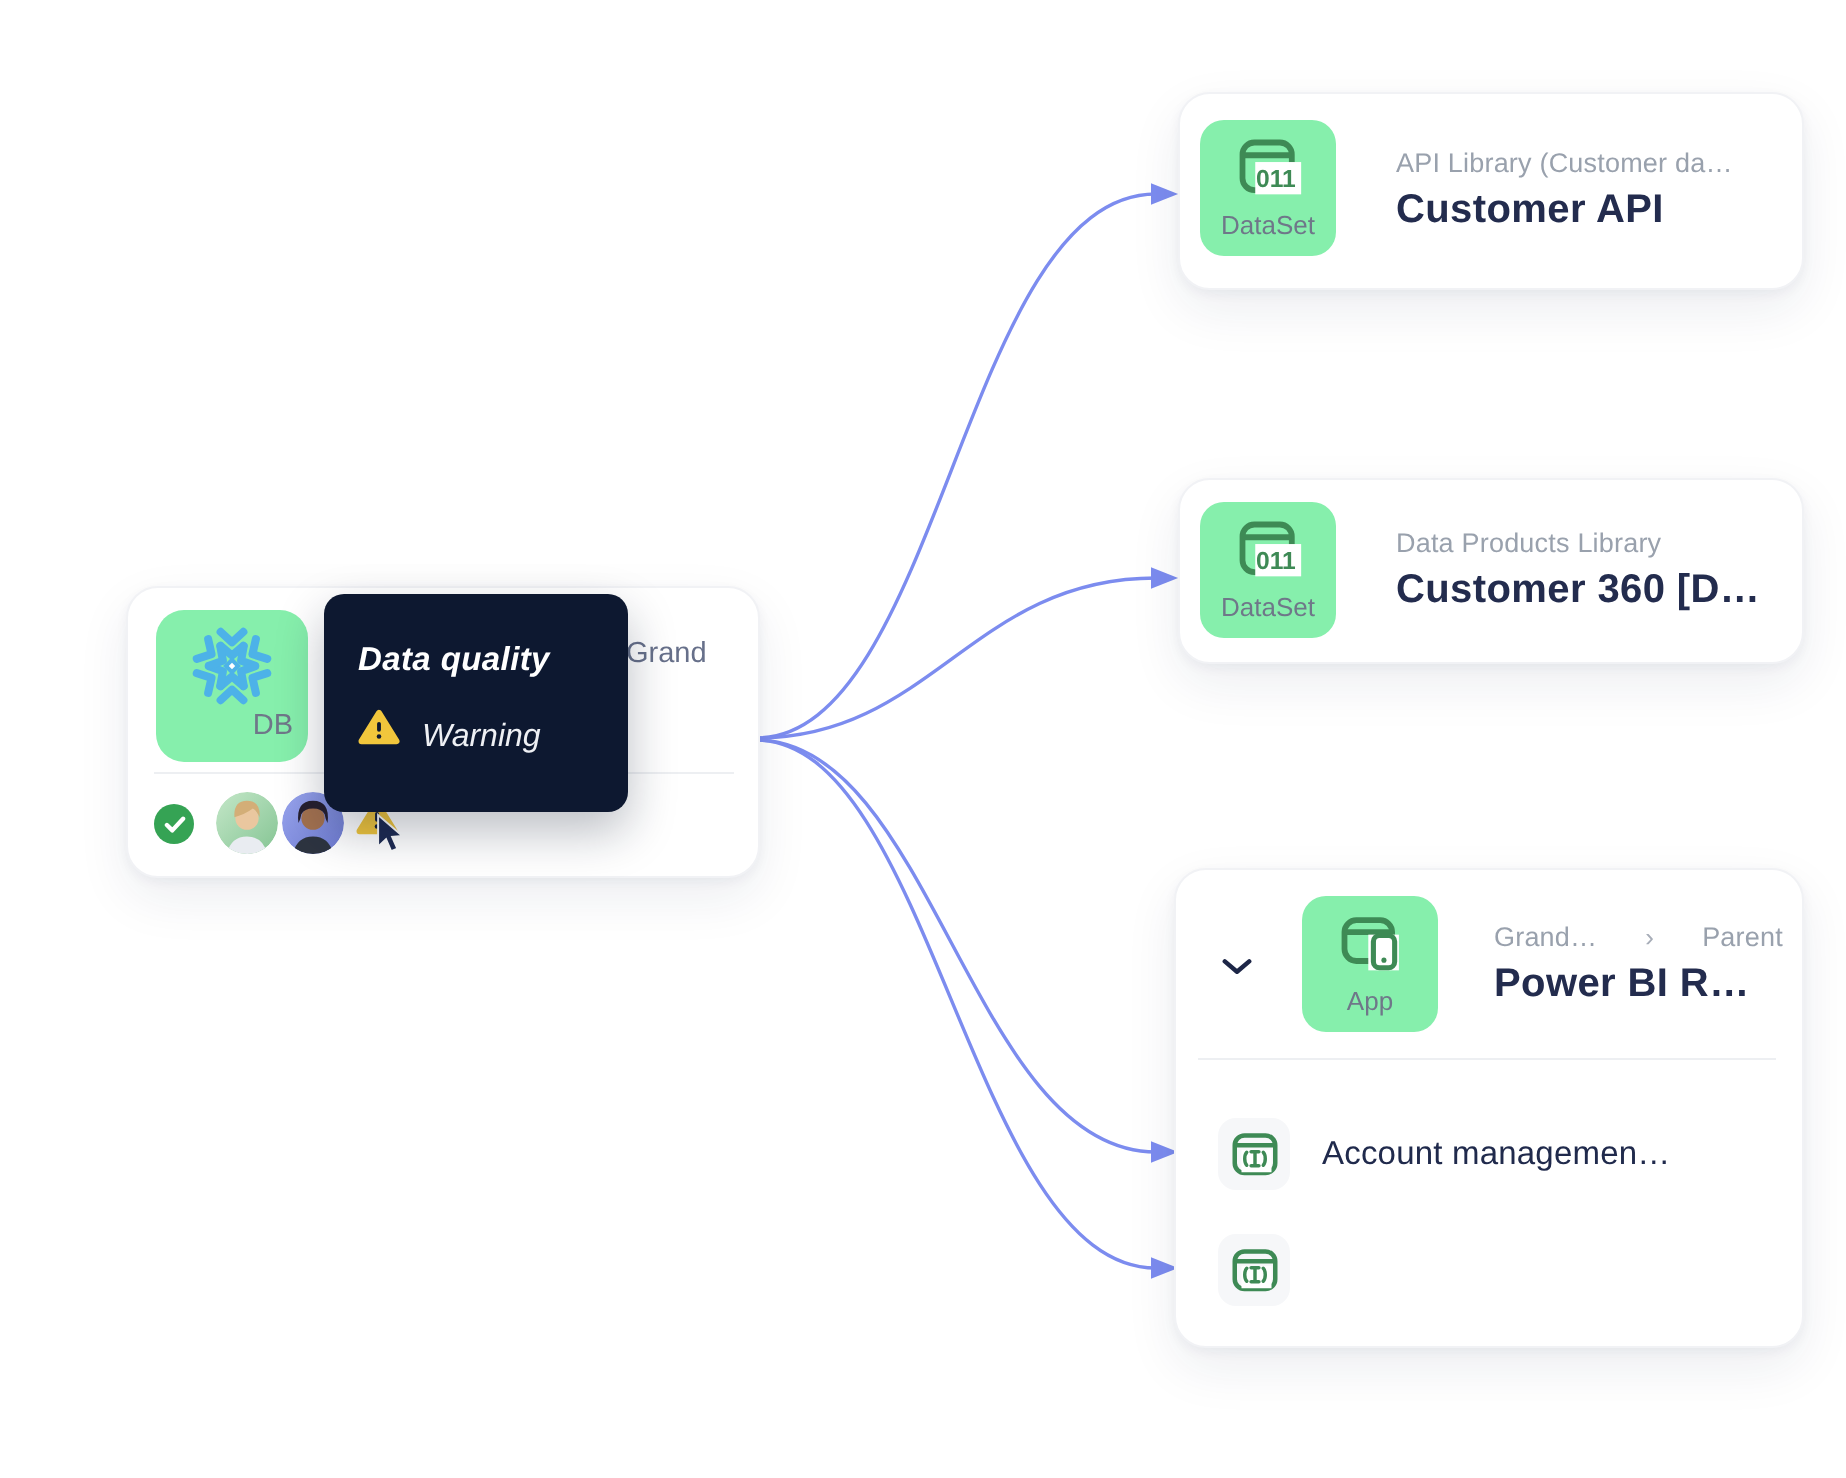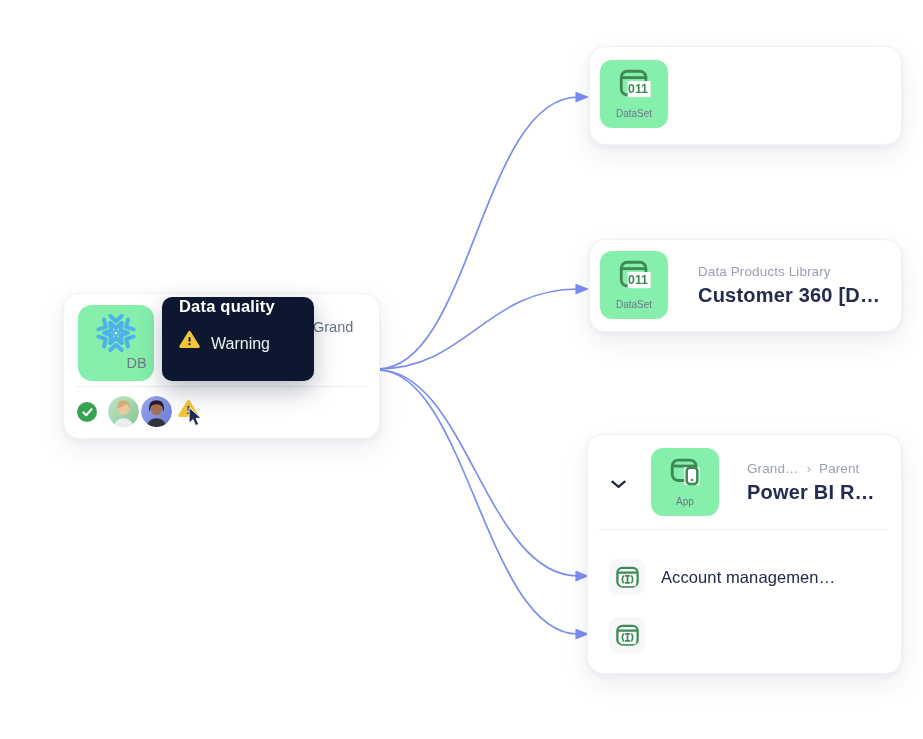--- a/index.html
+++ b/index.html
@@ -6,58 +6,58 @@
   body{width:923px;height:739px;font-family:"Liberation Sans","DejaVu Sans",sans-serif;}
   .canvas{position:relative;width:923px;height:739px;background:#ffffff;overflow:hidden;}
   .edges{position:absolute;left:0;top:0;z-index:1;}
 
   .card{position:absolute;background:#fff;border:1px solid #f1f2f5;border-radius:16px;
         box-shadow:0 10px 26px rgba(28,39,76,.08),0 2px 6px rgba(28,39,76,.05);z-index:10;}
 
   .icon-box{background:#86efac;border-radius:14px;display:flex;flex-direction:column;
             align-items:center;justify-content:flex-end;position:absolute;}
   .icon-box svg{position:absolute;top:7px;left:50%;transform:translateX(-50%);}
-  .icon-label{color:#6f7789;font-size:10px;line-height:1;padding-bottom:9px;}
+  .icon-label{color:#6f7789;font-size:13px;line-height:1;padding-bottom:9px;}
 
   
   .node-db{left:63px;top:293px;width:315px;height:144px;}
   .db-iconbox{left:14px;top:11px;width:76px;height:76px;}
   .db-iconbox .icon-label{font-size:14.5px;padding-bottom:11px;margin-left:41px;}
   .db-subtitle{position:absolute;left:249px;top:25px;font-size:14.5px;color:#67708a;}
   .h-divider{position:absolute;left:13px;height:1px;background:#edeff2;}
   .node-db .h-divider{top:92px;width:290px;}
   .check-badge{position:absolute;left:13px;top:108px;width:20px;height:20px;border-radius:50%;
                background:#35a354;display:flex;align-items:center;justify-content:center;}
   .avatar{position:absolute;top:102px;width:31px;height:31px;border-radius:50%;overflow:hidden;display:block;}
   .warn-badge{position:absolute;left:114px;top:105px;width:21px;height:19px;}
   .cursor{position:absolute;left:121px;top:112px;z-index:35;}
 
   
-  .tooltip{position:absolute;left:162px;top:297px;width:152px;height:84px;background:#0d1830;
-           border-radius:10px;z-index:30;box-sizing:border-box;padding:0 17px;
-           box-shadow:0 10px 24px rgba(13,24,48,.28);}
+  .tooltip{position:absolute;left:162px;top:297px;width:152px;height:109px;background:#0d1830;
+           border-radius:10px;z-index:30;box-sizing:border-box;padding:24px 17px;
+           box-shadow:0 10px 24px rgba(13,24,48,.28);font-style:italic;}
   .tooltip-title{color:#ffffff;font-weight:700;font-size:16.5px;letter-spacing:.2px;}
   .tooltip-row{display:flex;align-items:flex-end;gap:11px;margin-top:14px;}
   .tooltip-status{color:#eef0f4;font-size:16px;}
 
   
   .node-right{width:311px;height:97px;}
   .node-right .icon-box{left:10px;top:13px;width:68px;height:68px;border-radius:12px;}
   .text-col{position:absolute;left:108px;top:0;height:100%;display:flex;flex-direction:column;
             justify-content:center;gap:5px;white-space:nowrap;}
   .subtitle{font-size:13.5px;color:#99a1ad;letter-spacing:.1px;}
   .title{font-size:20px;color:#232c4e;font-weight:700;letter-spacing:.2px;}
 
   
   .node-app{left:587px;top:434px;width:313px;height:238px;}
   .app-header{position:absolute;left:0;top:0;width:100%;height:94px;}
   .chev{position:absolute;left:23px;top:40px;cursor:pointer;}
   .node-app .icon-box{left:63px;top:13px;width:68px;height:68px;border-radius:12px;}
   .node-app .text-col{left:159px;height:94px;}
-  .breadcrumb{display:flex;gap:8px;align-items:center;}
+  .breadcrumb{display:flex;gap:24px;align-items:center;}
   .crumb-sep{color:#a7adb8;font-size:13px;}
   .node-app .h-divider{top:94px;left:11px;width:289px;}
   .app-item{position:absolute;left:21px;display:flex;align-items:center;gap:16px;height:36px;cursor:pointer;text-align:center;}
   .app-item .mini-ic{width:36px;height:36px;border-radius:9px;background:#f6f7f9;
                      display:flex;align-items:center;justify-content:center;}
   .item-title{font-size:16.5px;color:#202a4c;font-weight:500;white-space:nowrap;letter-spacing:.1px;}
 </style>
 </head>
 <body>
 
@@ -193,20 +193,24 @@
   <div class="card node-right" style="left:589px;top:46px;">
     <div class="icon-box">
       <svg viewBox="0 0 40 40" width="36" height="34">
         <rect x="5" y="5" width="29" height="28" rx="7" fill="none" stroke="#3e8a55" stroke-width="3.4"></rect>
         <line x1="5" y1="12.5" x2="34" y2="12.5" stroke="#3e8a55" stroke-width="3.4"></line>
         <rect x="12.5" y="16.5" width="27" height="19" fill="#fff"></rect>
         <text x="13" y="31" font-size="14.5" font-weight="bold" fill="#3e8a55" font-family="Liberation Sans, sans-serif">011</text>
       </svg>
       <span class="icon-label">DataSet</span>
     </div>
+    <div class="text-col">
+      <span class="subtitle">API Library (Customer da…</span>
+      <span class="title">Customer API</span>
+    </div>
   </div>
 
   <div class="card node-right" style="left:589px;top:239px;height:91px;">
     <div class="icon-box" style="top:11px">
       <svg viewBox="0 0 40 40" width="36" height="34">
         <rect x="5" y="5" width="29" height="28" rx="7" fill="none" stroke="#3e8a55" stroke-width="3.4"></rect>
         <line x1="5" y1="12.5" x2="34" y2="12.5" stroke="#3e8a55" stroke-width="3.4"></line>
         <rect x="12.5" y="16.5" width="27" height="19" fill="#fff"></rect>
         <text x="13" y="31" font-size="14.5" font-weight="bold" fill="#3e8a55" font-family="Liberation Sans, sans-serif">011</text>
       </svg>

